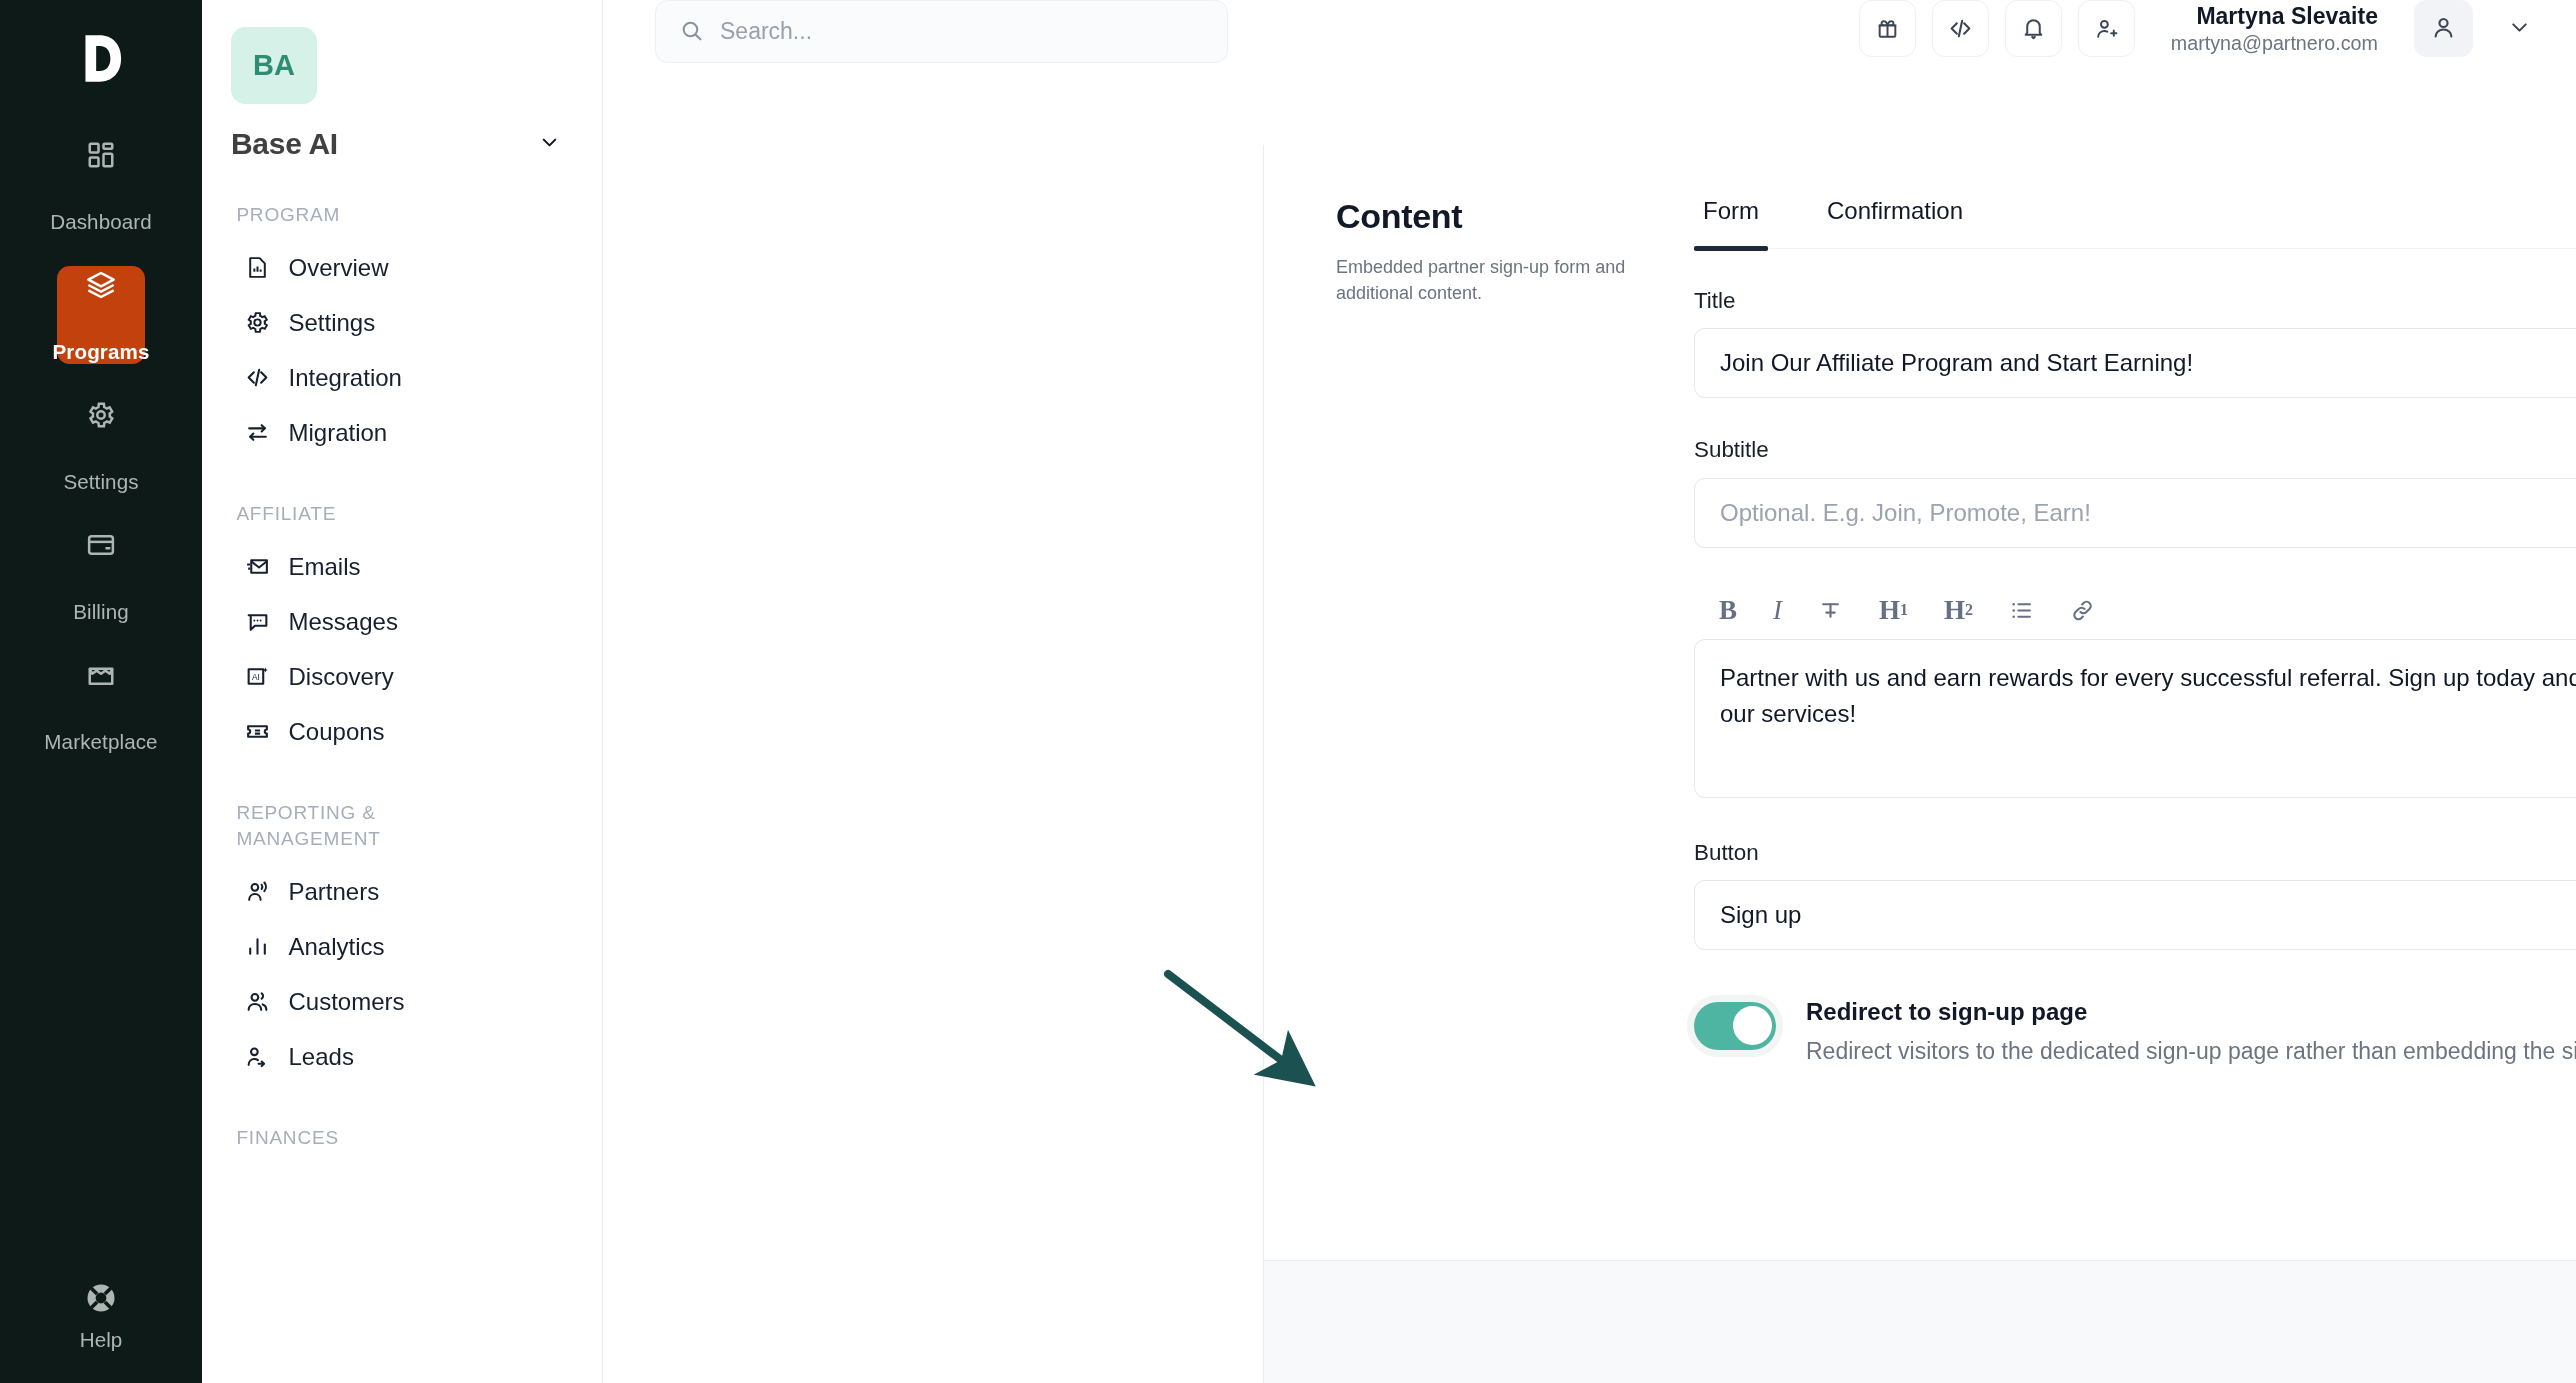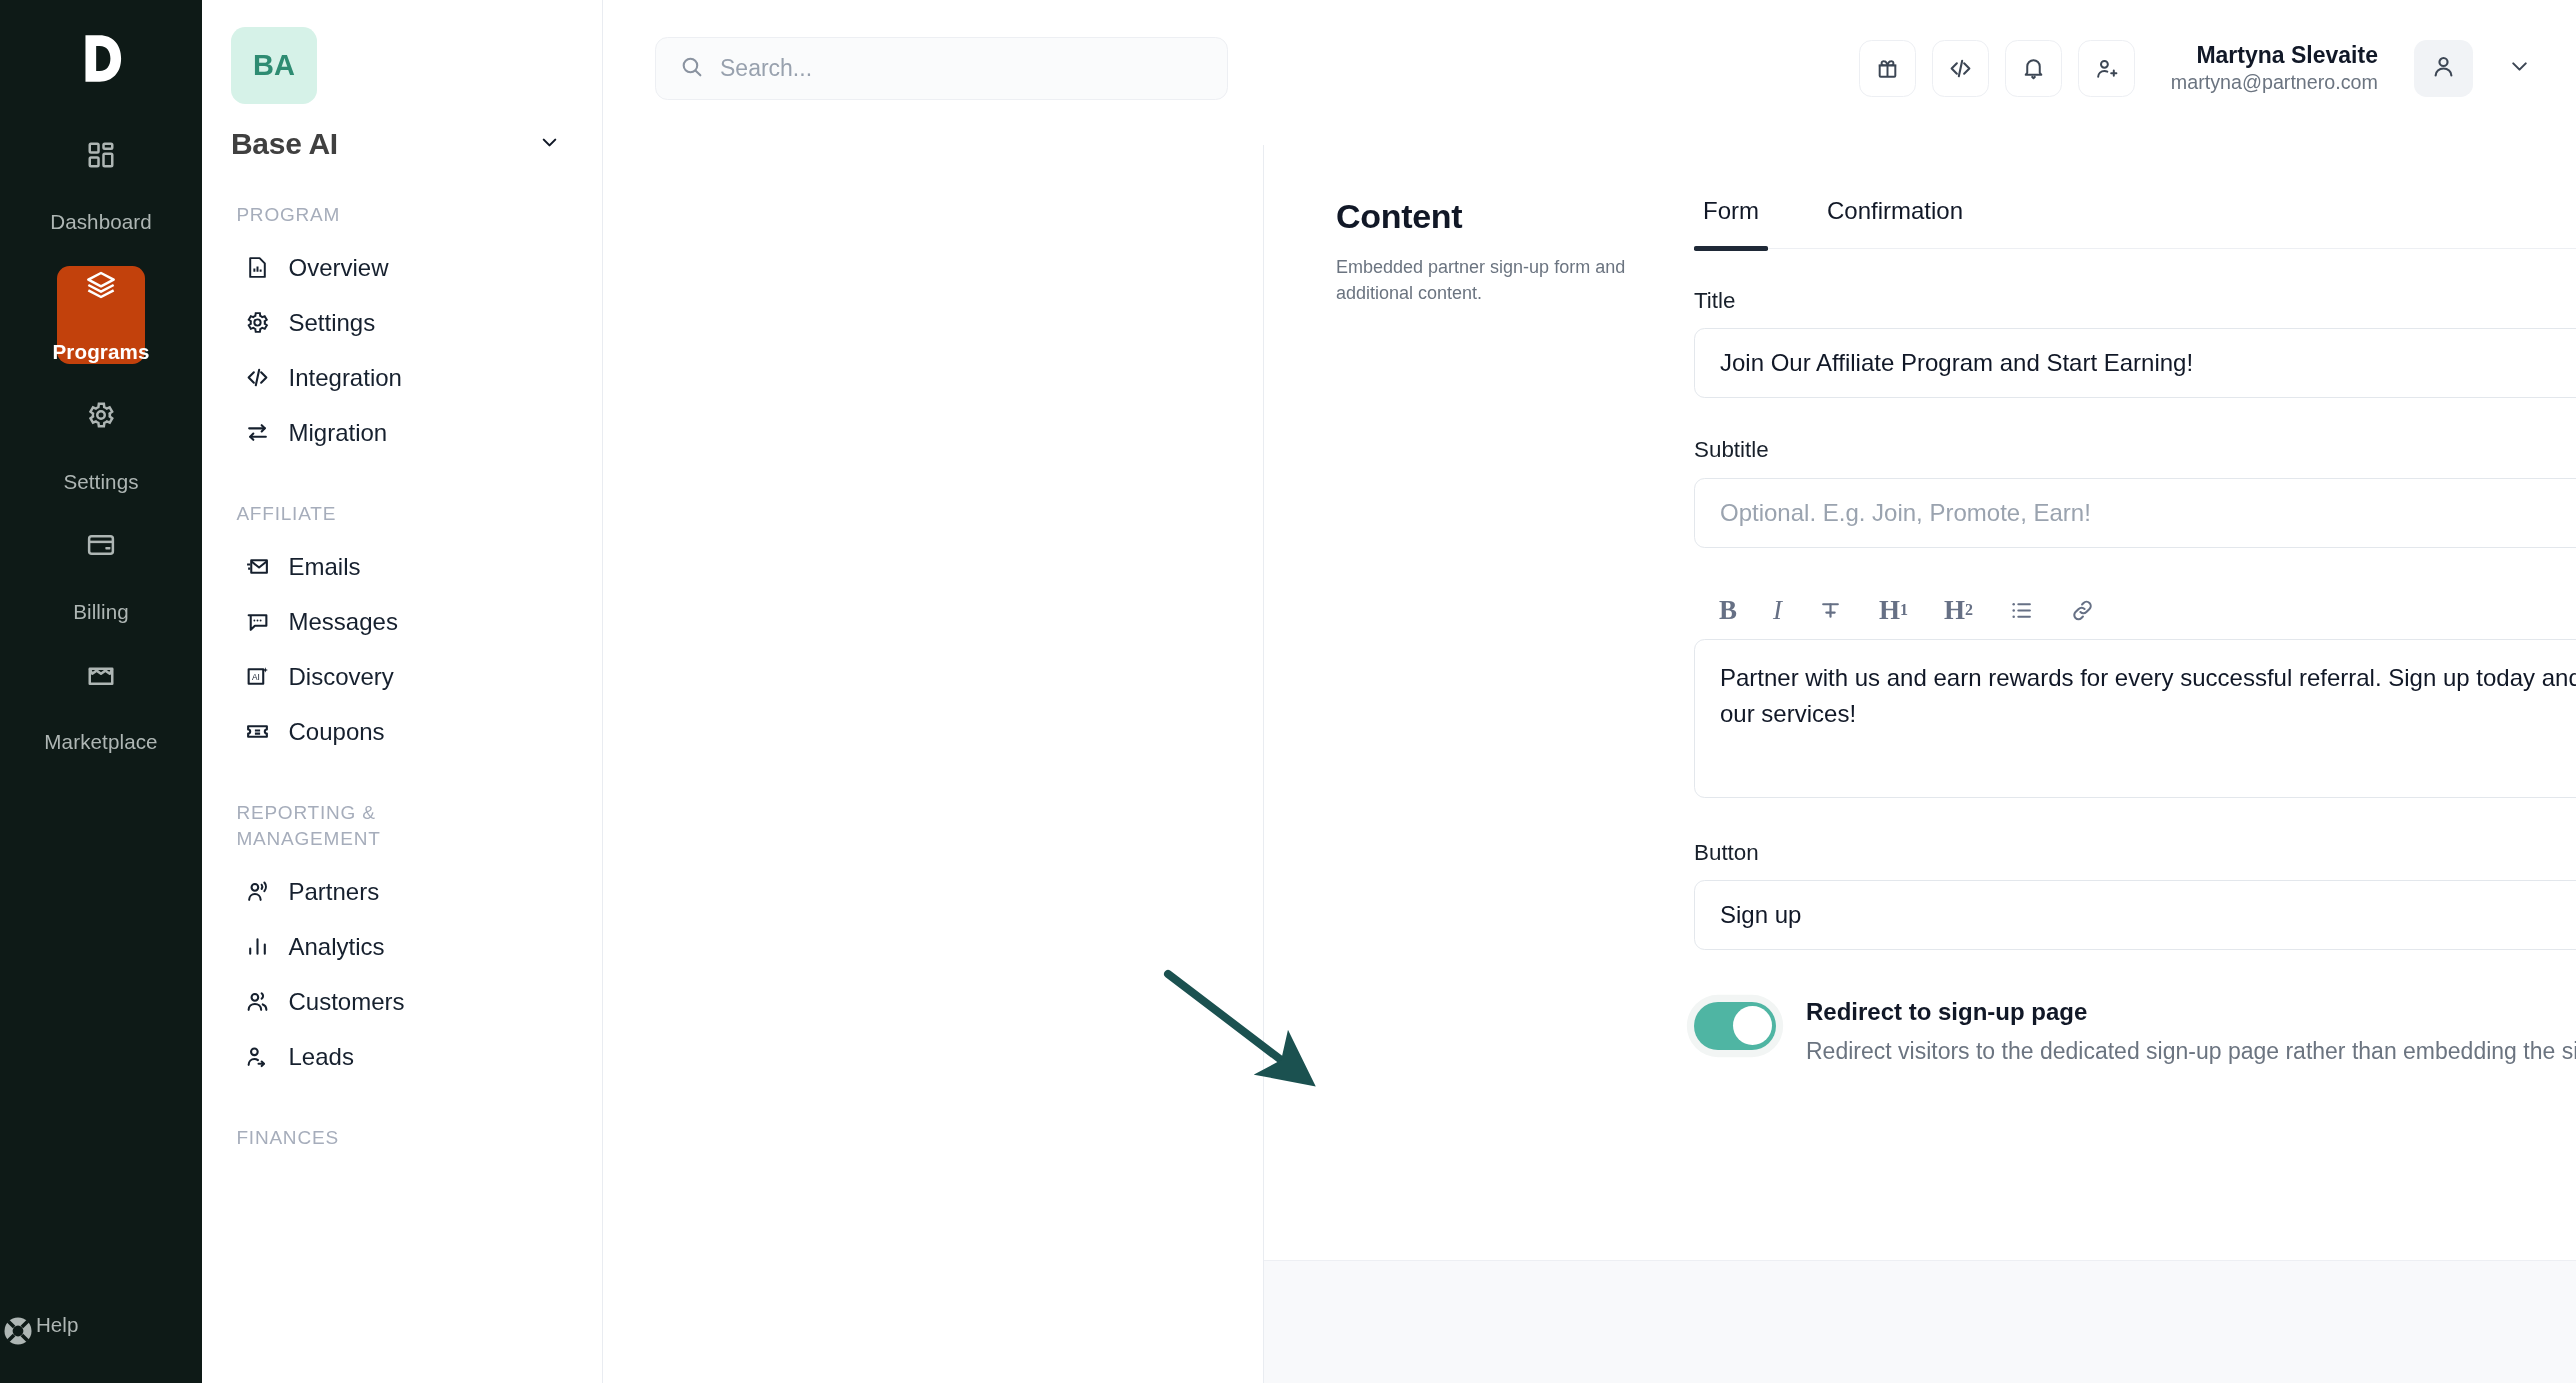--- a/index.html
+++ b/index.html
@@ -23,21 +23,21 @@
     width: 88px; height: 98px; border-radius: 12.5px;
     display: flex; flex-direction: column; align-items: center; justify-content: space-between;
     gap: 9px; margin-bottom: 32px; cursor: pointer;
   }
   .rail-item.active { background: #c2410c; }
   .rail-item .ri-ico { width: 38px; height: 38px; display:flex; align-items:center; justify-content:center; }
   .rail-item .ri-lbl { font-size: 20.6px; color: #AEB6B4; letter-spacing: 0.1px; }
   .rail-item.active .ri-lbl { color: #ffffff; font-weight: 600; }
   .rail-item.active .ri-ico svg { stroke: #ffffff; }
   .rail-help { position: absolute; bottom: 32px; left: 0; width: 100%;
-    display:flex; flex-direction: row; cursor:pointer; }
+    display:flex; flex-direction: column; align-items:center; gap: 9px; cursor:pointer; }
   .rail-help .ri-lbl { font-size: 20.6px; color: #AEB6B4; }
 
   
   .sidebar {
     width: 401px; flex: 0 0 401px; height: 1384px; background: #ffffff;
     border-right: 1.8px solid #E9ECF1; padding: 0 29px; position: relative; overflow: hidden;
   }
   .prog-badge {
     margin-top: 27px; width: 86px; height: 77px; border-radius: 14.3px;
     background: #D6F2E8; color: #2E8C72; font-size: 29px; font-weight: 700;
@@ -55,21 +55,21 @@
     border-radius: 10.7px; cursor: pointer; color: #111827;
   }
   .nav-item.active { background: #F4F6F9; }
   .nav-item .nv-ico { width: 27px; height: 27px; flex: 0 0 27px; display:flex; align-items:center; justify-content:center; }
   .nav-item .nv-lbl { font-size: 24px; color: #16202E; }
   .nav-item.active .nv-lbl { font-weight: 700; }
 
   
   .main { flex: 1 1 auto; height: 1384px; position: relative; background: #ffffff; }
 
-  .topbar { height: 136px; display:flex; align-items:center; padding: 0 39px 0 52px; }
+  .topbar { height: 136px; display:flex; align-items:flex-start; padding: 0 39px 0 52px; }
   .search {
     width: 573px; height: 63px; border: 1.8px solid #EDEFF3; border-radius: 12.5px;
     background: #FAFBFC; display:flex; align-items:center; gap: 16px; padding: 0 23px; cursor: text;
   }
   .search input {
     border: none; outline: none; background: transparent; font-size: 23px; color: #2B3442;
     width: 100%; font-family: "Liberation Sans", sans-serif;
   }
   .search input::placeholder { color: #98A1AE; }
   .top-right { margin-left: auto; display:flex; align-items:center; gap: 16px; }

